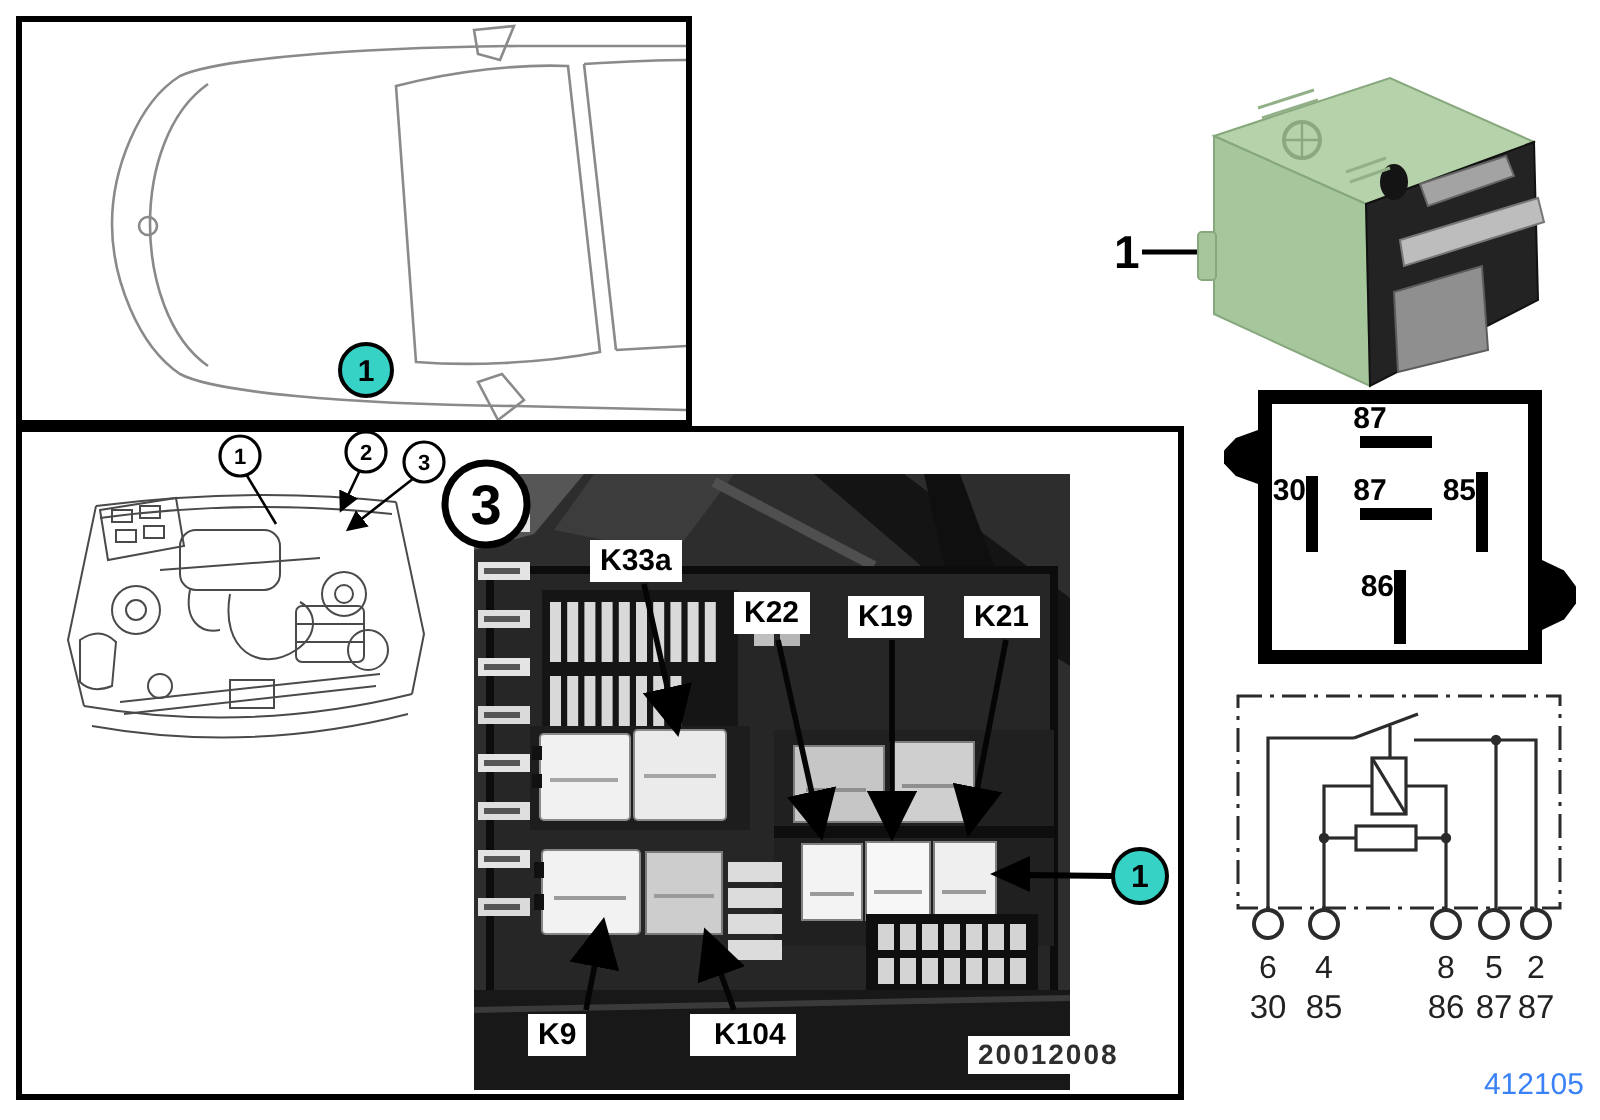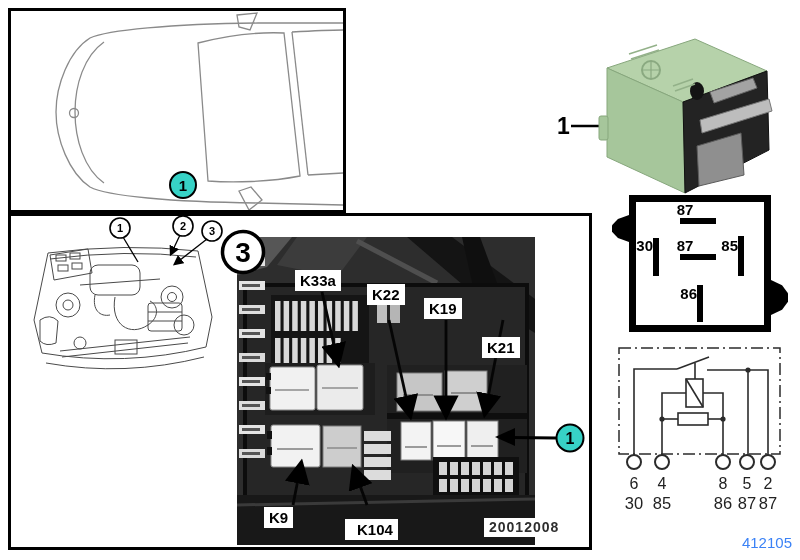--- a/index.html
+++ b/index.html
@@ -200,25 +200,25 @@
           <path d="M85,55 L101,126" marker-end="url(#ah)"></path>
           <path d="M152,83 L173,178" marker-end="url(#ah)"></path>
           <path d="M209,83 L209,178" marker-end="url(#ah)"></path>
           <path d="M266,83 L248,176" marker-end="url(#ah)"></path>
           <path d="M56,268 L64,227" marker-end="url(#ah)"></path>
           <path d="M130,268 L117,232" marker-end="url(#ah)"></path>
         </g>
       </svg>
 
       <div class="photo-label" style="left:58px;top:33px;">K33a</div>
-      <div class="photo-label" style="left:130px;top:47px;">K22</div>
+      <div class="photo-label" style="left:130px;top:59px;">K22</div>
       <div class="photo-label" style="left:187px;top:61px;text-align:right;">K19</div>
-      <div class="photo-label" style="left:245px;top:61px;margin-top:39px;">K21</div>
+      <div class="photo-label" style="left:245px;top:61px;">K21</div>
       <div class="photo-label" style="left:27px;top:270px;">K9</div>
-      <div class="photo-label" style="left:108px;top:282px;padding-left:12px;">K104</div>
+      <div class="photo-label" style="left:108px;top:270px;padding-left:12px;">K104</div>
       <div class="photo-label stamp" style="left:211px;top:281px;margin-left:36px;">20012008</div>
     </div>
 
     <svg id="overlay-main" width="578" height="331" viewBox="0 0 578 331">
       <defs>
         <marker id="ah2" markerWidth="8" markerHeight="8" refX="6" refY="4" orient="auto">
           <path d="M0,0 L8,4 L0,8 Z" fill="#000"></path>
         </marker>
       </defs>
       <g stroke="#000" stroke-width="1.3" fill="none">

